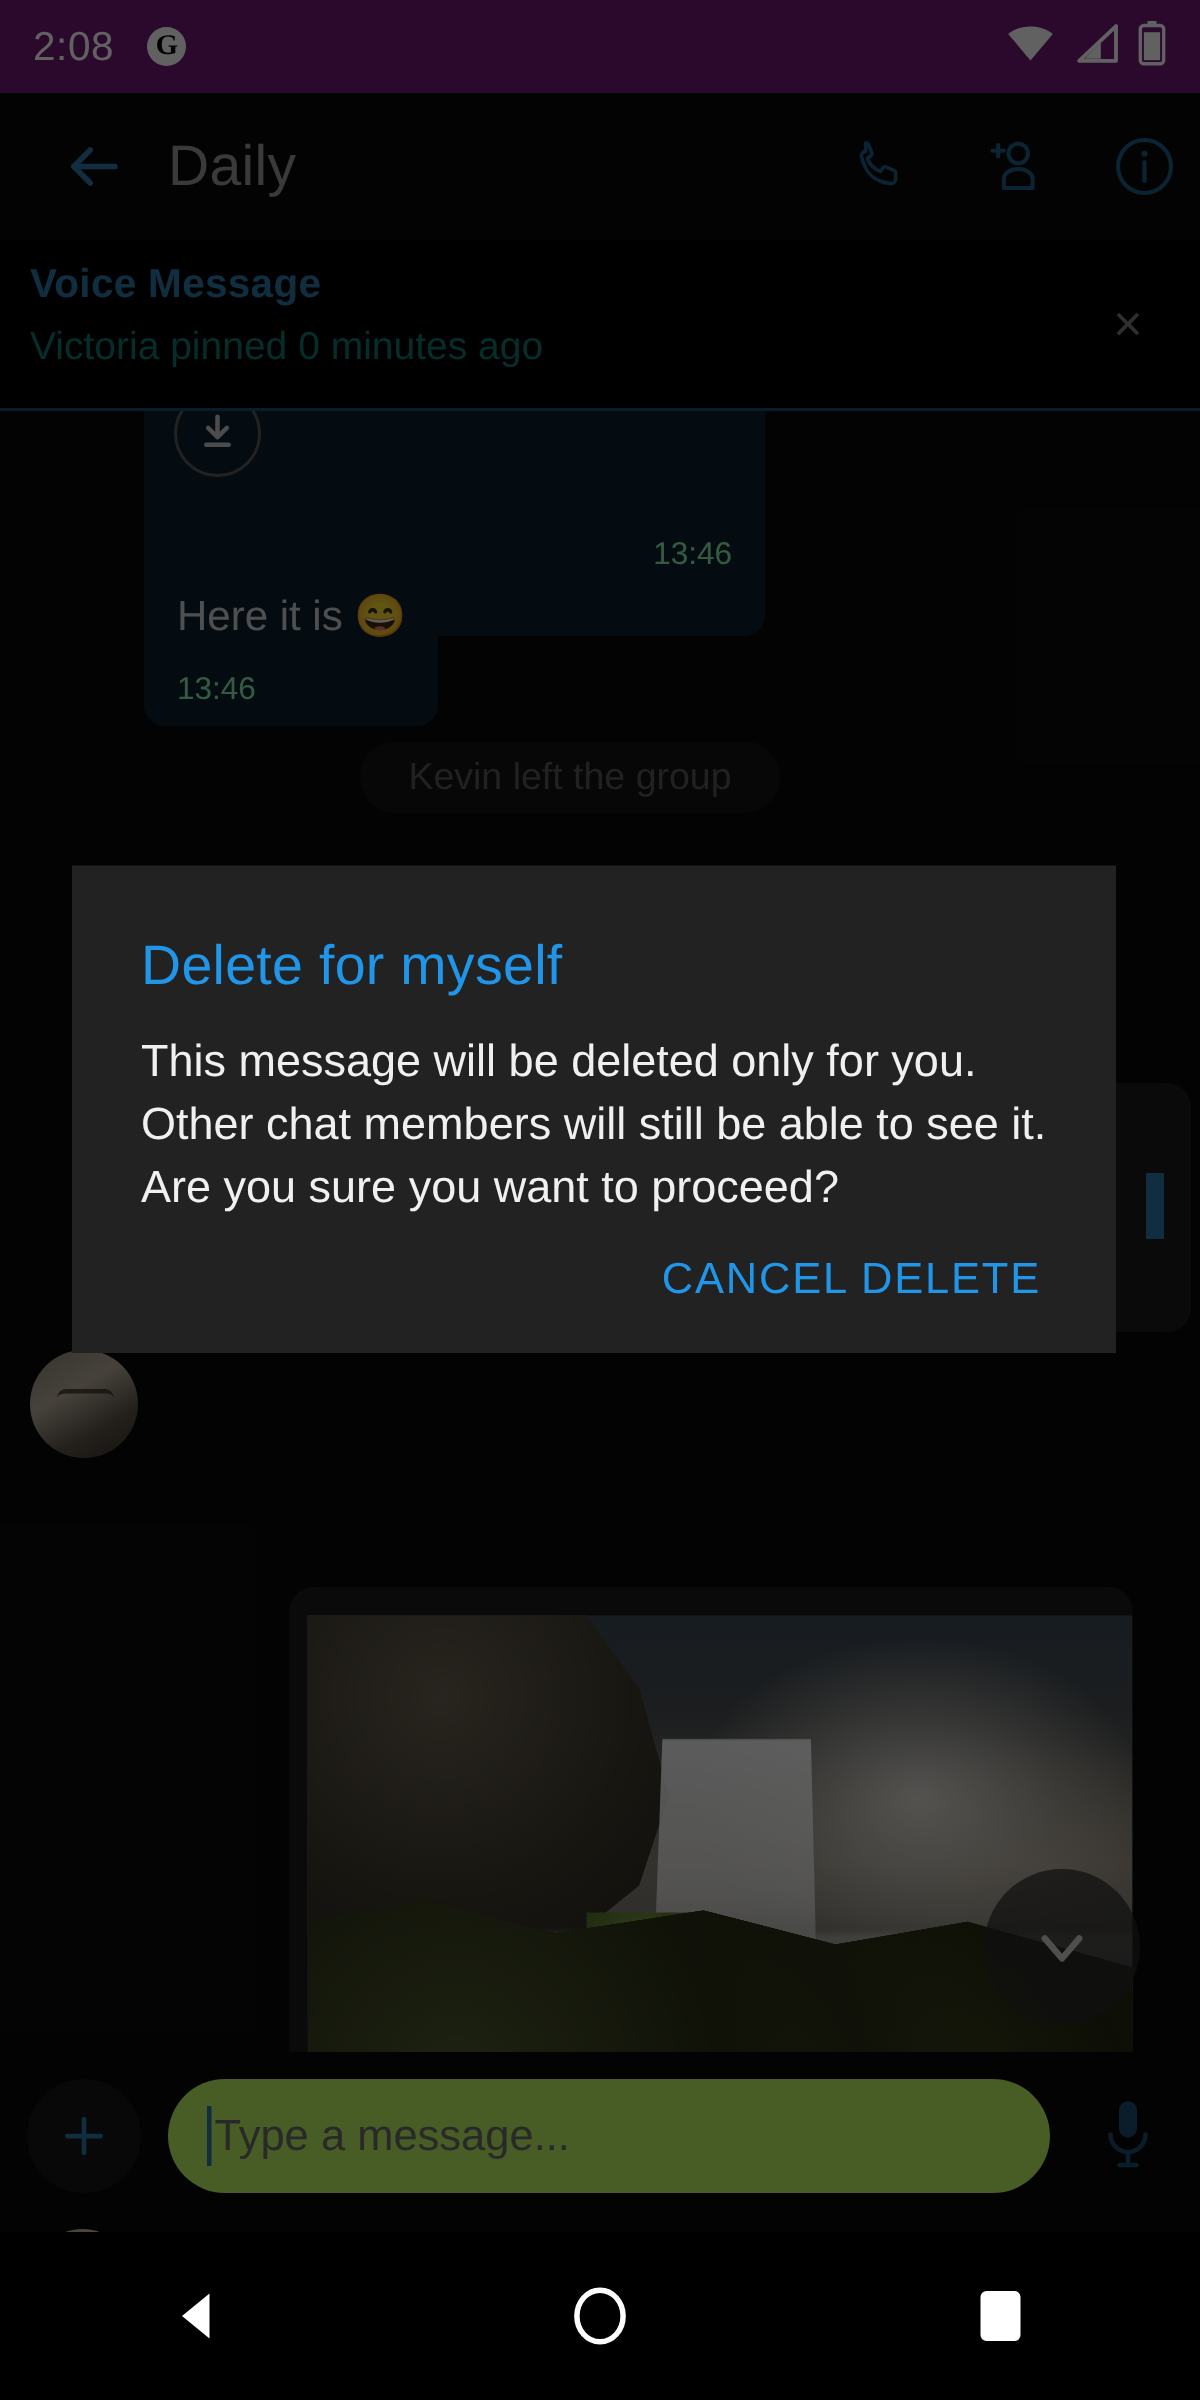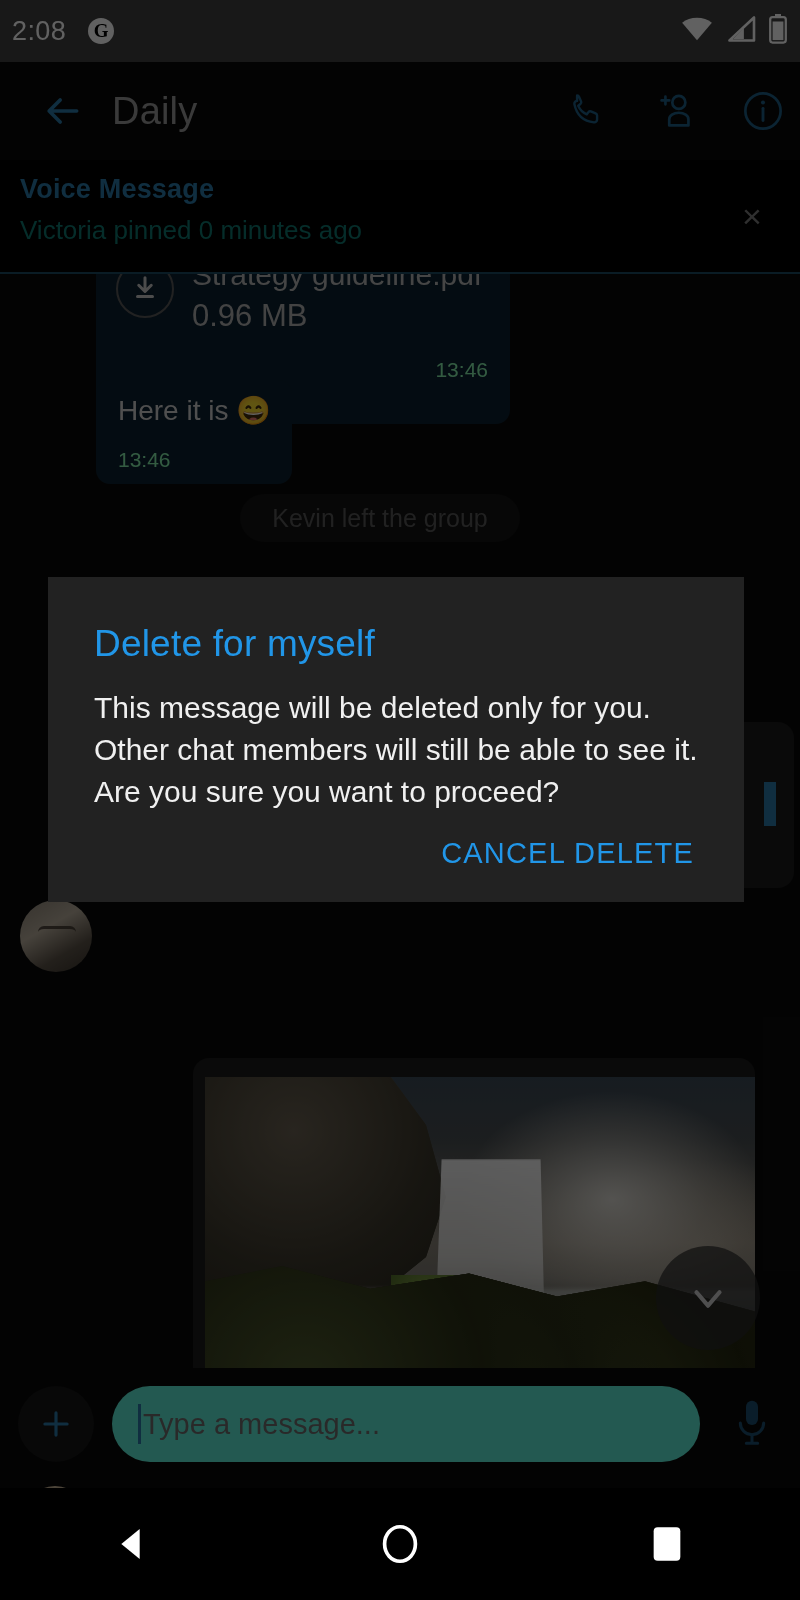--- a/index.html
+++ b/index.html
@@ -5,22 +5,22 @@
   * { margin:0; padding:0; box-sizing:border-box; }
   html,body { background:#000; }
   body {
     width:800px; height:1600px; position:relative; overflow:hidden;
     font-family:"Liberation Sans", sans-serif;
     background:#0a0a0a; color:#e6e6e6;
   }
   
   .statusbar {
     position:absolute; left:0; top:0; width:800px; height:62px;
-    background:#404040; display:flex; align-items:center;
-    padding:0 12px; z-index:40;
+    background:#701a75; display:flex; align-items:center;
+    padding:0 22px; z-index:40;
   }
   .sb-time { font-size:27px; color:#fff; letter-spacing:.4px; }
   .sb-appicon {
     margin-left:22px; width:26px; height:26px; border-radius:50%;
     background:#fff; color:#000; font-size:19px; font-weight:bold;
     display:flex; align-items:center; justify-content:center;
     font-family:"Liberation Serif", serif;
   }
   .sb-right { margin-left:auto; display:flex; align-items:center; gap:12px; }
   
@@ -162,21 +162,21 @@
   
   .inputbar {
     position:absolute; left:0; top:1368px; width:800px; height:112px;
     display:flex; align-items:center; padding:0 18px; z-index:20; background:#0a0a0a;
   }
   .plus-btn {
     width:76px; height:76px; border-radius:50%; background:#161616;
     display:flex; align-items:center; justify-content:center; flex:0 0 auto;
   }
   .msg-field {
-    margin-left:18px; flex:1 1 auto; height:76px; background:#5eead4;
+    margin-left:18px; flex:1 1 auto; height:76px; background:#bef264;
     border-radius:38px; display:flex; align-items:center; padding:0 26px;
     position:relative;
   }
   .caret {
     width:3px; height:40px; background:#2a7aa8; margin-right:2px; flex:0 0 auto;
   }
   .msg-placeholder { font-size:29px; color:#6d6d6d; }
   .mic-btn {
     margin-left:22px; width:60px; height:76px; display:flex;
     align-items:center; justify-content:center; flex:0 0 auto;
@@ -215,24 +215,20 @@
 <div class="msglist">
 
   <div class="bubble-in file-bubble">
     <div class="file-row">
       <div class="dl-circle">
         <svg width="30" height="30" viewBox="0 0 24 24" aria-hidden="true">
           <path d="M12 3v10M12 14l-5-5M12 14l5-5" stroke="#c9c9c9" stroke-width="2.4" fill="none" stroke-linecap="round" stroke-linejoin="round"></path>
           <path d="M6 18h12" stroke="#c9c9c9" stroke-width="2.4" stroke-linecap="round"></path>
         </svg>
       </div>
-      <div class="file-meta">
-        <div class="file-name">Strategy guideline.pdf</div>
-        <div class="file-size">0.96 MB</div>
-      </div>
     </div>
     <div class="bubble-time file-time">13:46</div>
   </div>
 
   <div class="bubble-in text-bubble">
     <div class="msg-text">Here it is 😄</div>
     <div class="bubble-time">13:46</div>
   </div>
 
   <div class="sys-chip">

